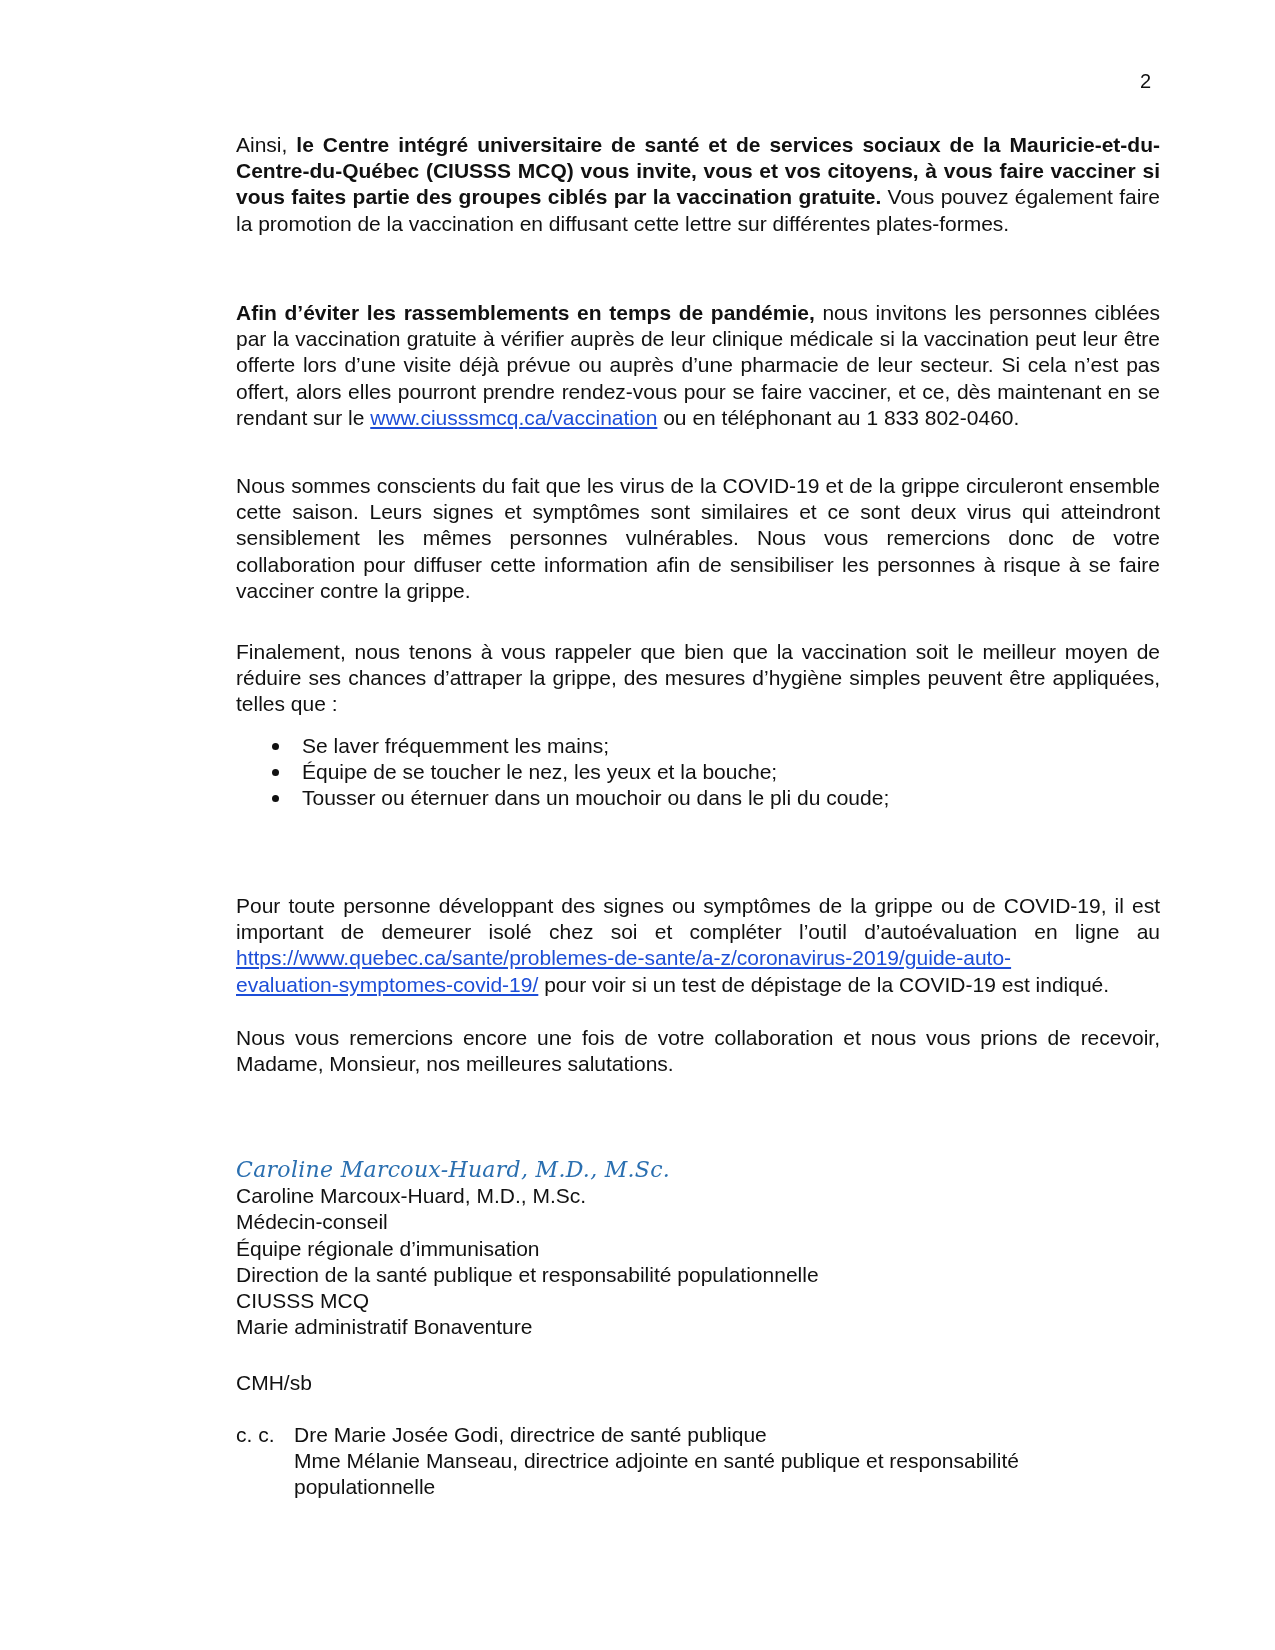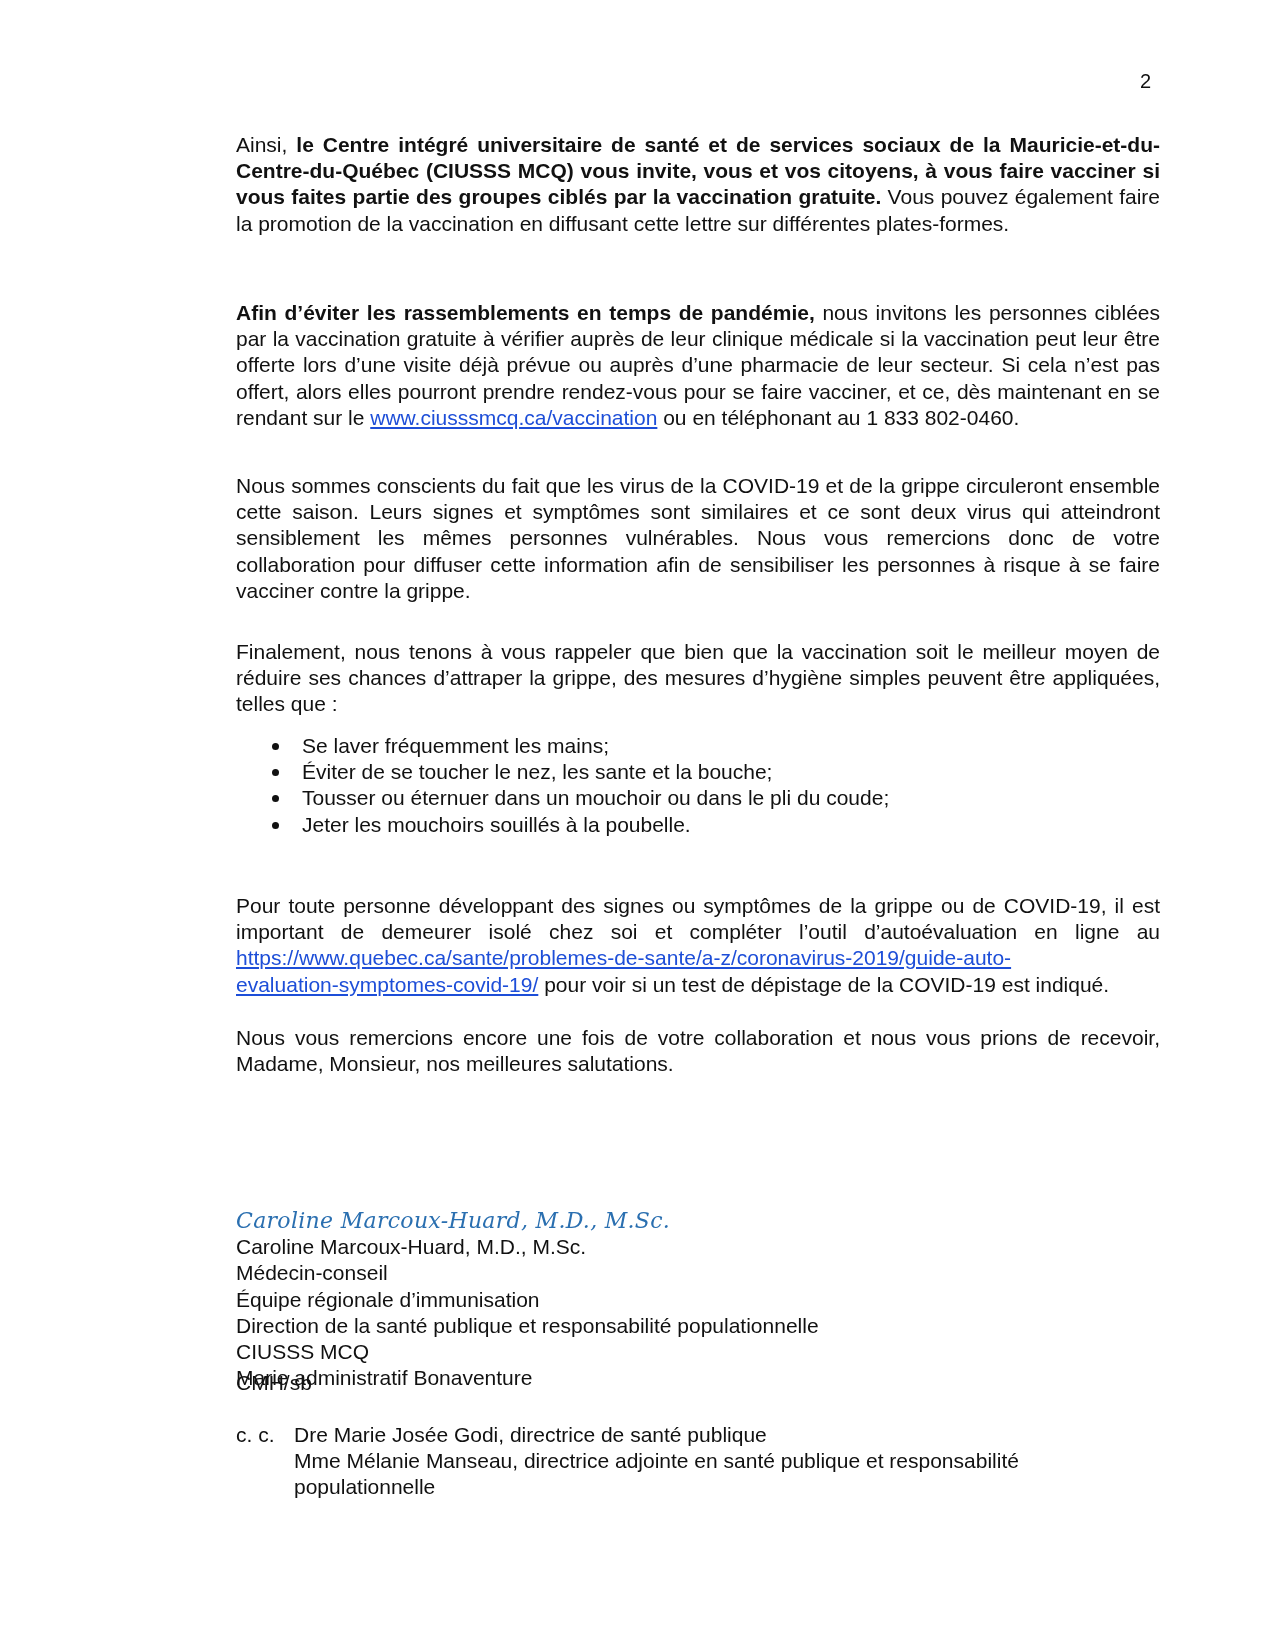--- a/index.html
+++ b/index.html
@@ -35,35 +35,34 @@
   <p>Nous sommes conscients du fait que les virus de la COVID-19 et de la grippe circuleront ensemble cette saison. Leurs signes et symptômes sont similaires et ce sont deux virus qui atteindront sensiblement les mêmes personnes vulnérables. Nous vous remercions donc de votre collaboration pour diffuser cette information afin de sensibiliser les personnes à risque à se faire vacciner contre la grippe.</p>
 </div>
 
 <div class="block just" style="top:639px;">
   <p>Finalement, nous tenons à vous rappeler que bien que la vaccination soit le meilleur moyen de réduire ses chances d’attraper la grippe, des mesures d’hygiène simples peuvent être appliquées, telles que :</p>
 </div>
 
 <div class="block" style="top:733px;">
   <ul class="bul">
     <li><span class="dot"></span><span>Se laver fréquemment les mains;</span></li>
-    <li><span class="dot"></span><span>Éviter de se toucher le nez, les sante et la bouche;</span></li>
+    <li><span class="dot"></span><span>Équipe de se toucher le nez, les yeux et la bouche;</span></li>
     <li><span class="dot"></span><span>Tousser ou éternuer dans un mouchoir ou dans le pli du coude;</span></li>
-    <li><span class="dot"></span><span>Jeter les mouchoirs souillés à la poubelle.</span></li>
   </ul>
 </div>
 
 <div class="block just" style="top:893px;">
   <p><span>Pour toute personne développant des signes ou symptômes de la grippe ou de COVID-19, il est important de demeurer isolé chez soi et compléter l’outil d’autoévaluation en ligne au </span><a href="#"><span>https://www.quebec.ca/sante/problemes-de-sante/a-z/coronavirus-2019/guide-auto-</span><br><span>evaluation-symptomes-covid-19/</span></a><span> pour voir si un test de dépistage de la COVID-19 est indiqué.</span></p>
 </div>
 
 <div class="block just" style="top:1025px;">
   <p>Nous vous remercions encore une fois de votre collaboration et nous vous prions de recevoir, Madame, Monsieur, nos meilleures salutations.</p>
 </div>
 
-<div class="block" style="top:1208px;">
+<div class="block" style="top:1157px;">
   <div class="sig-script">Caroline Marcoux-Huard, M.D., M.Sc.</div>
   <div>Caroline Marcoux-Huard, M.D., M.Sc.</div>
   <div>Médecin-conseil</div>
   <div>Équipe régionale d’immunisation</div>
   <div>Direction de la santé publique et responsabilité populationnelle</div>
   <div>CIUSSS MCQ</div>
   <div>Marie administratif Bonaventure</div>
 </div>
 
 <div class="block" style="top:1370px;">CMH/sb</div>

